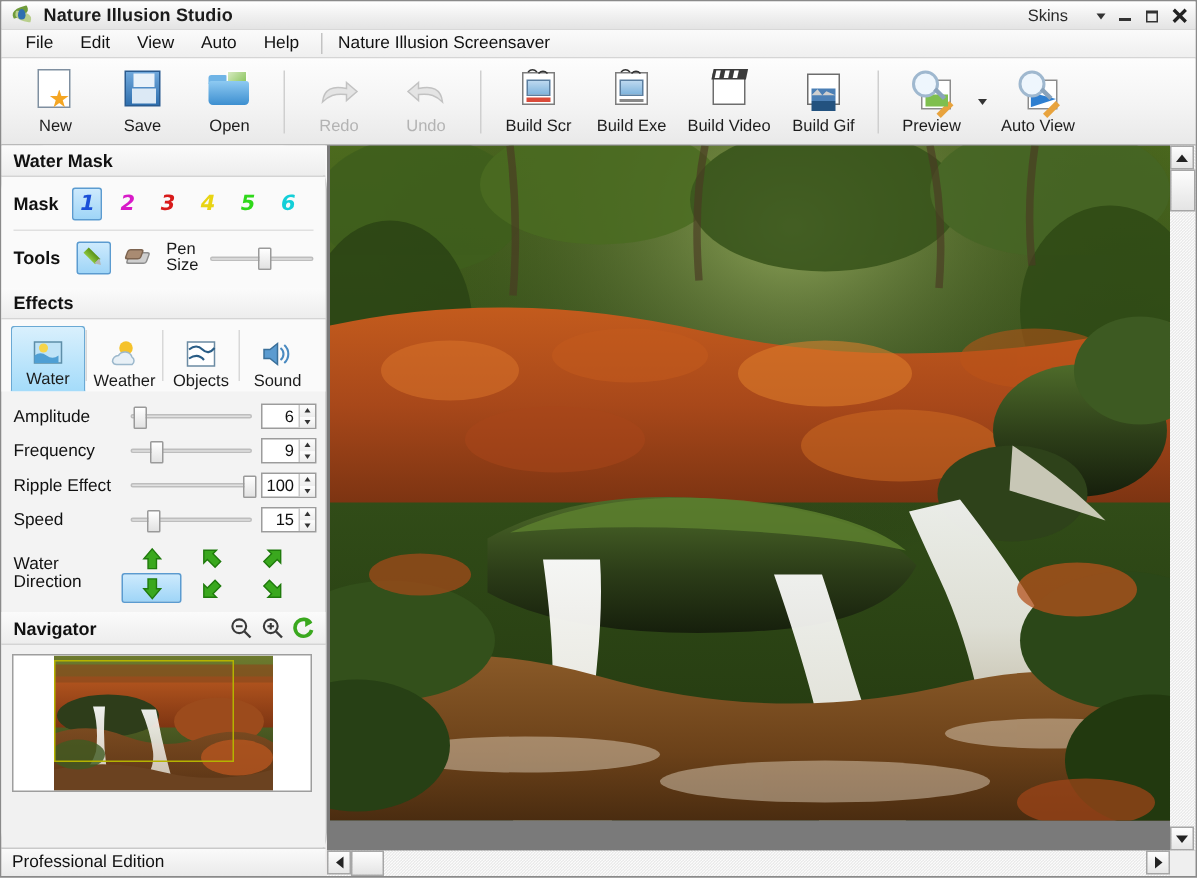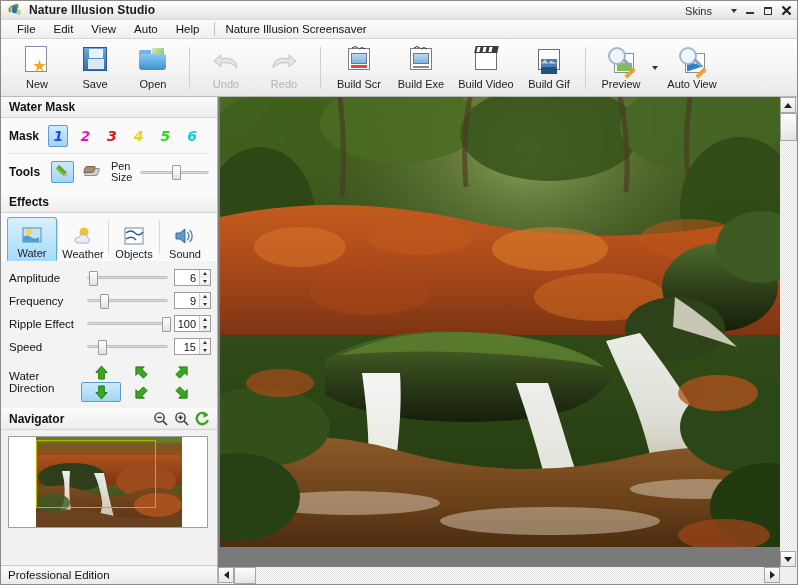--- a/index.html
+++ b/index.html
@@ -96,20 +96,21 @@
   .ico-pg.blue:after{content:"";position:absolute;left:1px;top:8px;width:17px;height:10px;background:#2f7fd0;clip-path:polygon(0 0,100% 45%,0 100%);}
   .ico-pg .pencil{position:absolute;right:-3px;bottom:-3px;width:12px;height:4px;background:#e8a33d;transform:rotate(-45deg);}
 
   
   .main { flex:1 1 auto; display:flex; min-height:0; }
   .sidebar {
     width:217px; flex:0 0 217px;
     background:#f3f3f3;
     display:flex; flex-direction:column;
     border-right:1px solid #b7b7b7;
+    border-radius:29px;
   }
   .panel-head {
     font-size:12px; font-weight:bold; color:#111;
     padding:3px 0 3px 8px;
     background:linear-gradient(#fbfbfb,#ededed);
     border-bottom:1px solid #d4d4d4;
     display:flex; align-items:center;
   }
   .panel-head .tools-right{ margin-left:auto; display:flex; gap:6px; padding-right:7px; }
   .panel-body{ background:#fafafa; padding:5px 8px 6px 8px; }
@@ -291,34 +292,34 @@
           <div class="ico-folder-p"></div>
           <div class="ico-folder-b"></div>
       </div>
       <div class="lbl">Open</div>
     </div>
 
     <div class="tsep"></div>
 
     <div class="tbtn disabled">
       <div class="tbico">
+        <svg class="arrow-r" viewBox="0 0 28 20">
+            <path d="M19 5 L26 11 L19 17 L19 13 C11 12 7 14 3 18 C4 9 10 7 19 9 Z" fill="#e4e4e4" stroke="#c2c2c2" stroke-width="1"></path>
+          </svg>
+      </div>
+      <div class="lbl">Redo</div>
+    </div>
+
+    <div class="tbtn disabled">
+      <div class="tbico">
         <svg class="arrow-u" viewBox="0 0 28 20">
             <path d="M9 5 L2 11 L9 17 L9 13 C17 12 21 14 25 18 C24 9 18 7 9 9 Z" fill="#e4e4e4" stroke="#c2c2c2" stroke-width="1"></path>
           </svg>
       </div>
       <div class="lbl">Undo</div>
-    </div>
-
-    <div class="tbtn disabled">
-      <div class="tbico">
-        <svg class="arrow-r" viewBox="0 0 28 20">
-            <path d="M19 5 L26 11 L19 17 L19 13 C11 12 7 14 3 18 C4 9 10 7 19 9 Z" fill="#e4e4e4" stroke="#c2c2c2" stroke-width="1"></path>
-          </svg>
-      </div>
-      <div class="lbl">Redo</div>
     </div>
 
     <div class="tsep"></div>
 
     <div class="tbtn" style="width:62px">
       <div class="tbico">
         <div class="ico-screen">
             <div class="scr"></div>
             <div class="bar"></div>
           </div>

